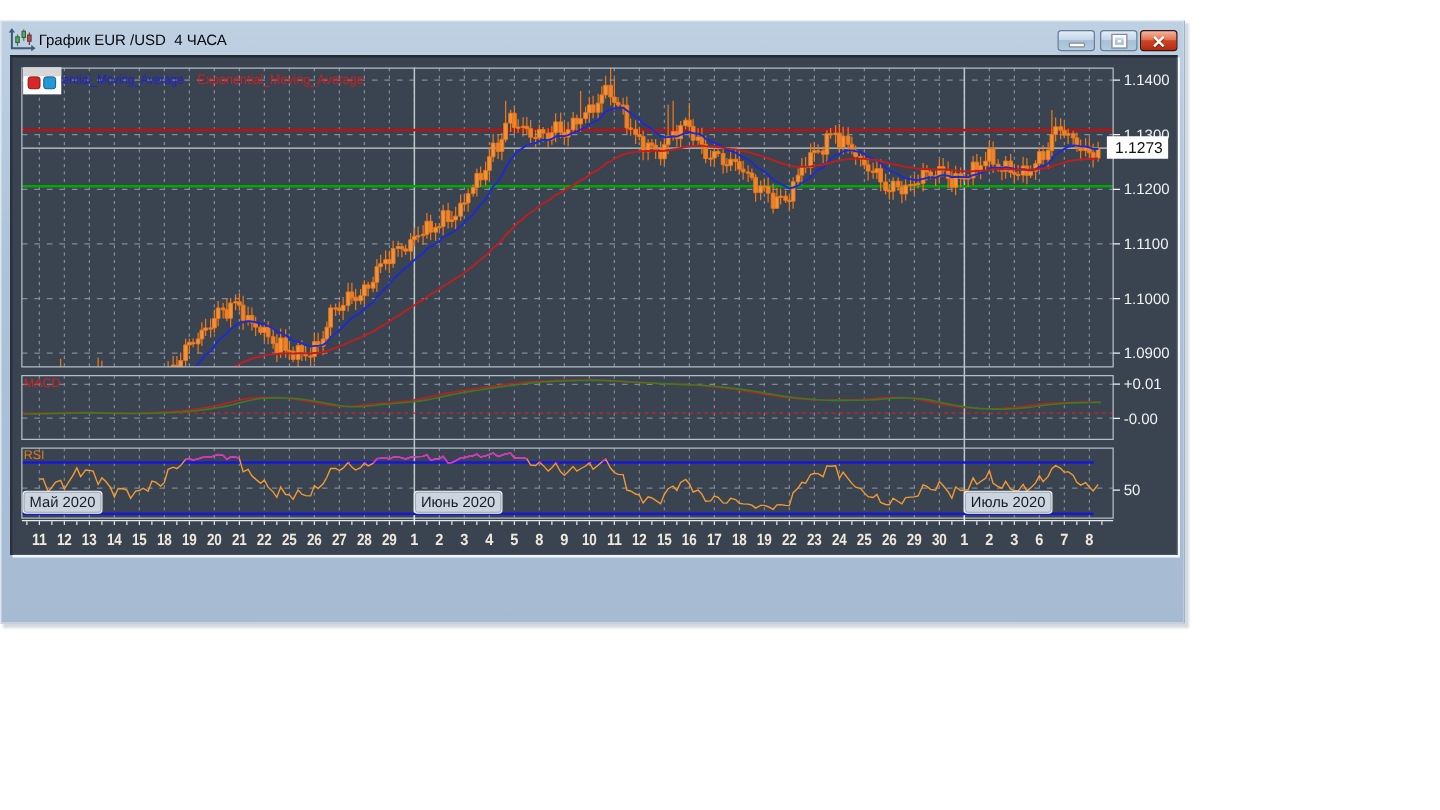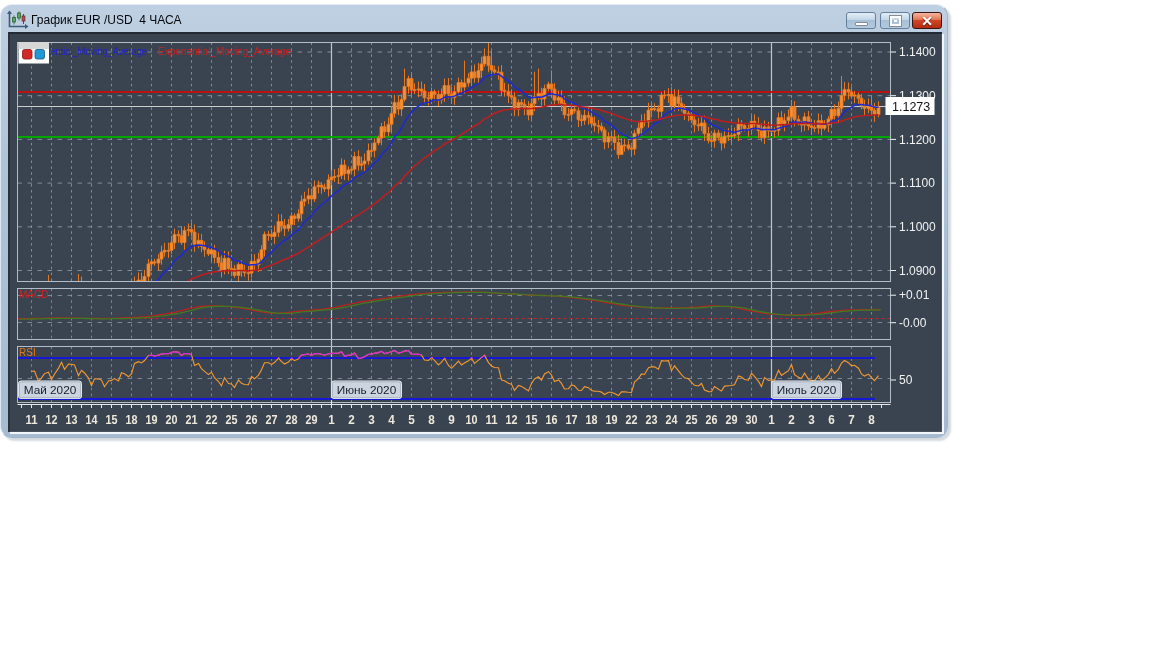--- a/index.html
+++ b/index.html
@@ -1,17 +1,17 @@
 <!DOCTYPE html>
 <html><head><meta charset="utf-8"><style>
 html,body{margin:0;padding:0;background:#ffffff;width:1152px;height:648px;overflow:hidden}
 *{box-sizing:border-box}
-#win{position:absolute;left:0;top:4px;width:948px;height:434px;
+#win{position:absolute;left:0;top:16px;width:948px;height:483px;
  background:linear-gradient(#bfd0e2,#aec2d8 40%,#a6bbd2);
- border-top:1px solid #e4edf6;border-left:1px solid #dce7f2;border-right:1px solid #9db4ca;border-bottom:1px solid #9db4ca;border-radius:12px;
+ border-top:1px solid #e4edf6;border-left:1px solid #dce7f2;border-right:1px solid #9db4ca;border-bottom:1px solid #9db4ca;border-radius:1px;
  box-shadow:3px 3px 2px rgba(160,170,182,0.45)}
 #title{position:absolute;left:0;top:0;width:100%;height:27px;
  font-family:"Liberation Sans",sans-serif;font-size:12px;color:#06080c}
 #title .txt{position:absolute;left:30px;top:7.5px}
 #icon{position:absolute;left:5px;top:5px}
 #client{position:absolute;left:7px;top:27px;width:934px;height:400px;background:#3a4450;
  border-top:2px solid #232a34;border-left:2px solid #2b323d;box-shadow:2px 2px 0 #f2f6fa,inset -1px -1px 0 #49535f}
 .btn{position:absolute;top:7px;height:17px;width:30px;border-radius:3px;border:1px solid #63809c;
  background:linear-gradient(#e3edf6,#c3d6e8 45%,#a6c0d8 50%,#b3cade)}
 #bmin{left:845px}#bmax{left:879px}

